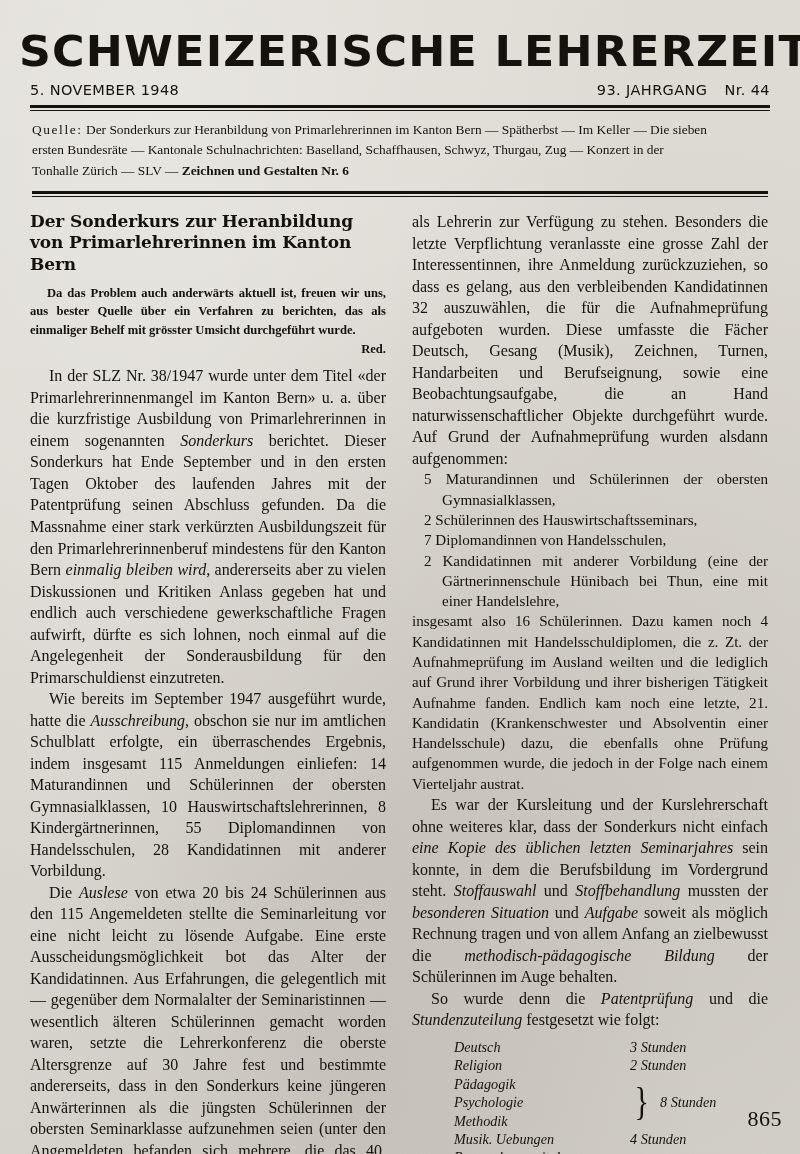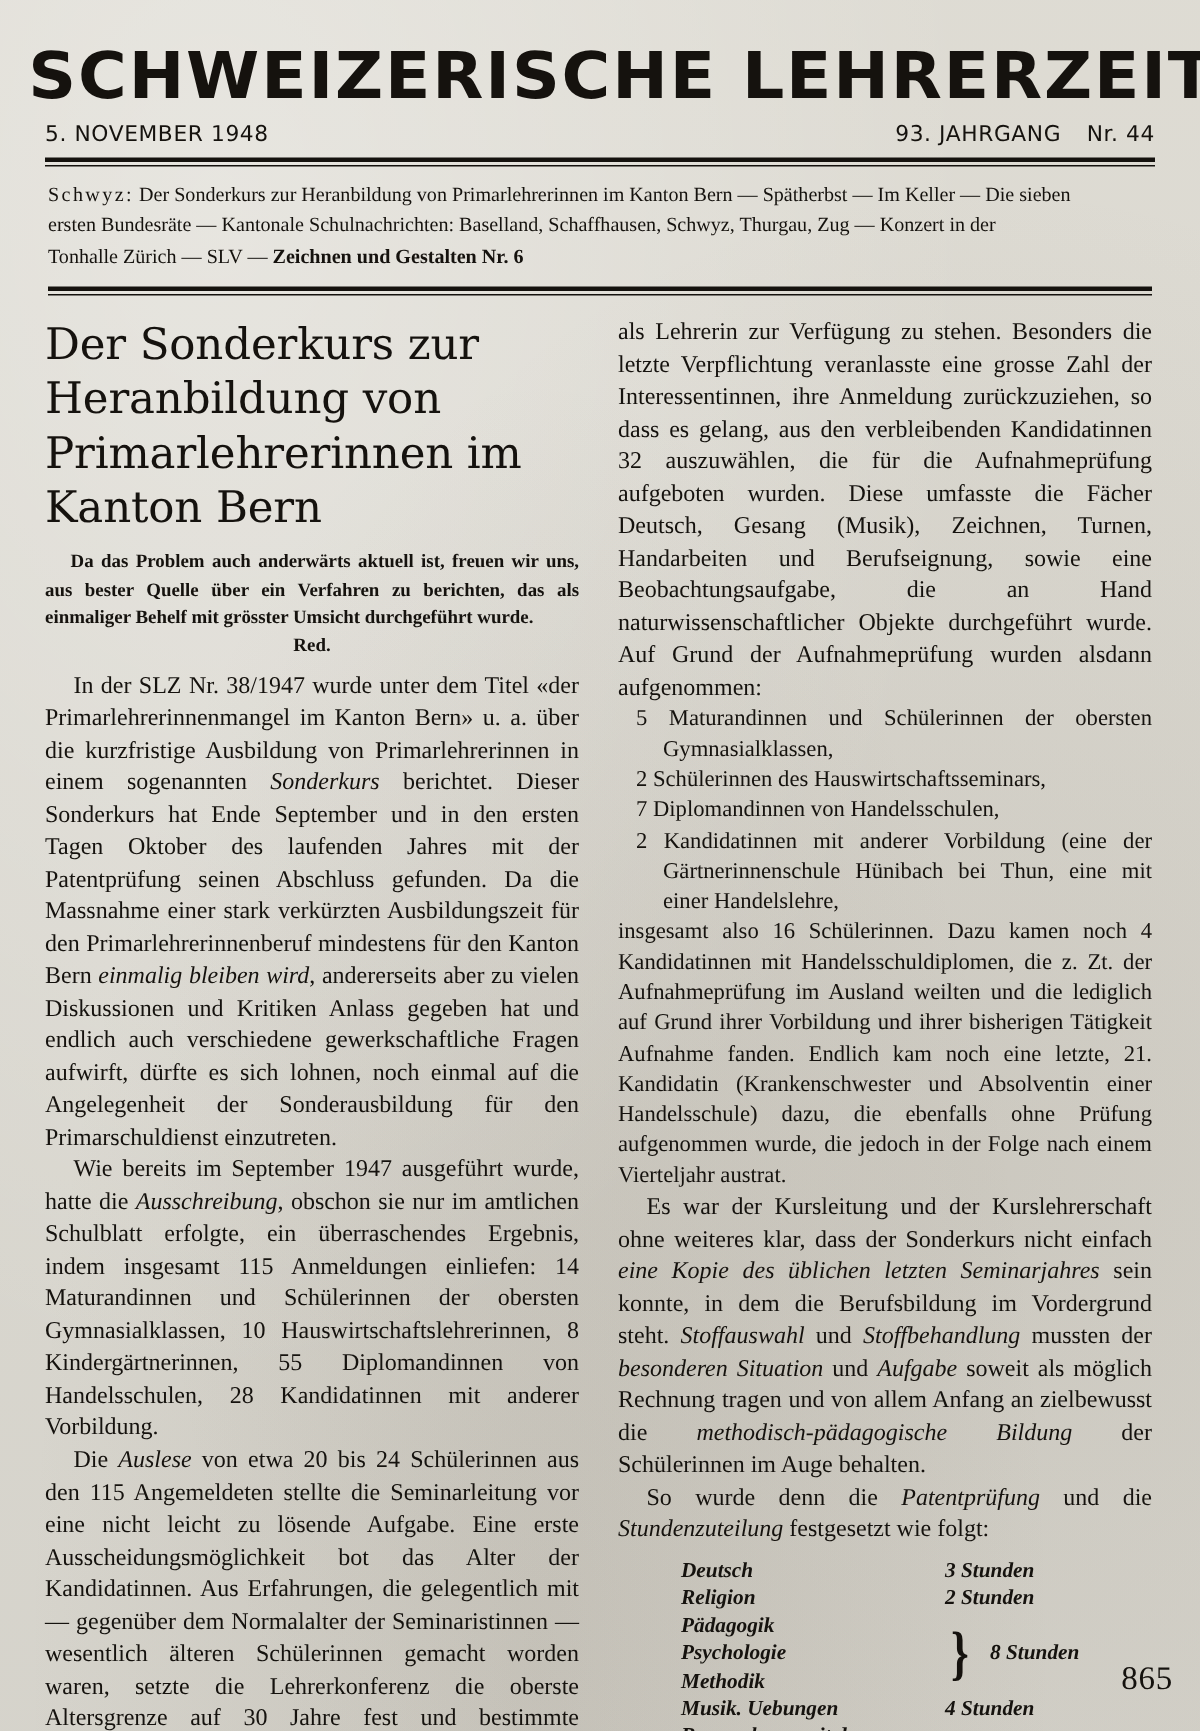--- a/index.html
+++ b/index.html
@@ -106,38 +106,38 @@
     gap: 26px;
     margin-top: 14px;
   }
   .col {
     width: 356px;
     flex: 0 0 356px;
   }
 
   .article-title {
     font-family: "DejaVu Serif", "Liberation Serif", serif;
-    font-weight: 400;
-    font-size: 29px;
+    font-weight: 700;
+    font-size: 17px;
     line-height: 1.25;
     margin: 0 0 9px 0;
     letter-spacing: -0.1px;
   }
 
   .lead {
     font-size: 12.6px;
     line-height: 1.46;
     text-align: justify;
     font-weight: 700;
     margin: 0 0 7px 0;
     text-indent: 17px;
   }
   .lead .sig {
     display: block;
-    text-align: center;
+    text-align: right;
     text-indent: 0;
     margin-top: 1px;
   }
 
   p.body {
     font-size: 16px;
     line-height: 1.345;
     text-align: justify;
     margin: 0;
     text-indent: 19px;
@@ -173,21 +173,20 @@
     font-style: italic;
   }
   .hours table {
     border-collapse: collapse;
     margin-left: 42px;
   }
   .hours td {
     padding: 0;
     vertical-align: middle;
     white-space: nowrap;
-    font-weight: bold;
   }
   .hours td.subject {
     width: 170px;
     padding-right: 6px;
   }
   .hours td.hrs {
     width: 96px;
   }
   .brace-cell {
     position: relative;
@@ -231,21 +230,21 @@
         <span>5. NOVEMBER 1948</span>
         <span class="right">
           <span>93. JAHRGANG</span>
           <span>Nr. 44</span>
         </span>
       </div>
       <div class="rule-double"></div>
     </header>
 
     <section class="contents">
-      <span class="hang"><span class="lbl">Schwyz:</span> <span>Der Sonderkurs zur Heranbildung von Primarlehrerinnen im Kanton Bern — Spätherbst — Im Keller — Die sieben</span></span>
+      <span class="hang"><span class="lbl">Quelle:</span> <span>Der Sonderkurs zur Heranbildung von Primarlehrerinnen im Kanton Bern — Spätherbst — Im Keller — Die sieben</span></span>
       <span class="hang"><span>ersten Bundesräte — Kantonale Schulnachrichten: Baselland, Schaffhausen, Schwyz, Thurgau, Zug — Konzert in der</span></span>
       <span class="hang"><span>Tonhalle Zürich — SLV — </span><b>Zeichnen und Gestalten Nr. 6</b></span>
       <div class="rule-bottom"></div>
     </section>
 
     <div class="columns">
 
       <div class="col">
         <h2 class="article-title">Der Sonderkurs zur Heranbildung von Primarlehrerinnen im Kanton Bern</h2>
 

